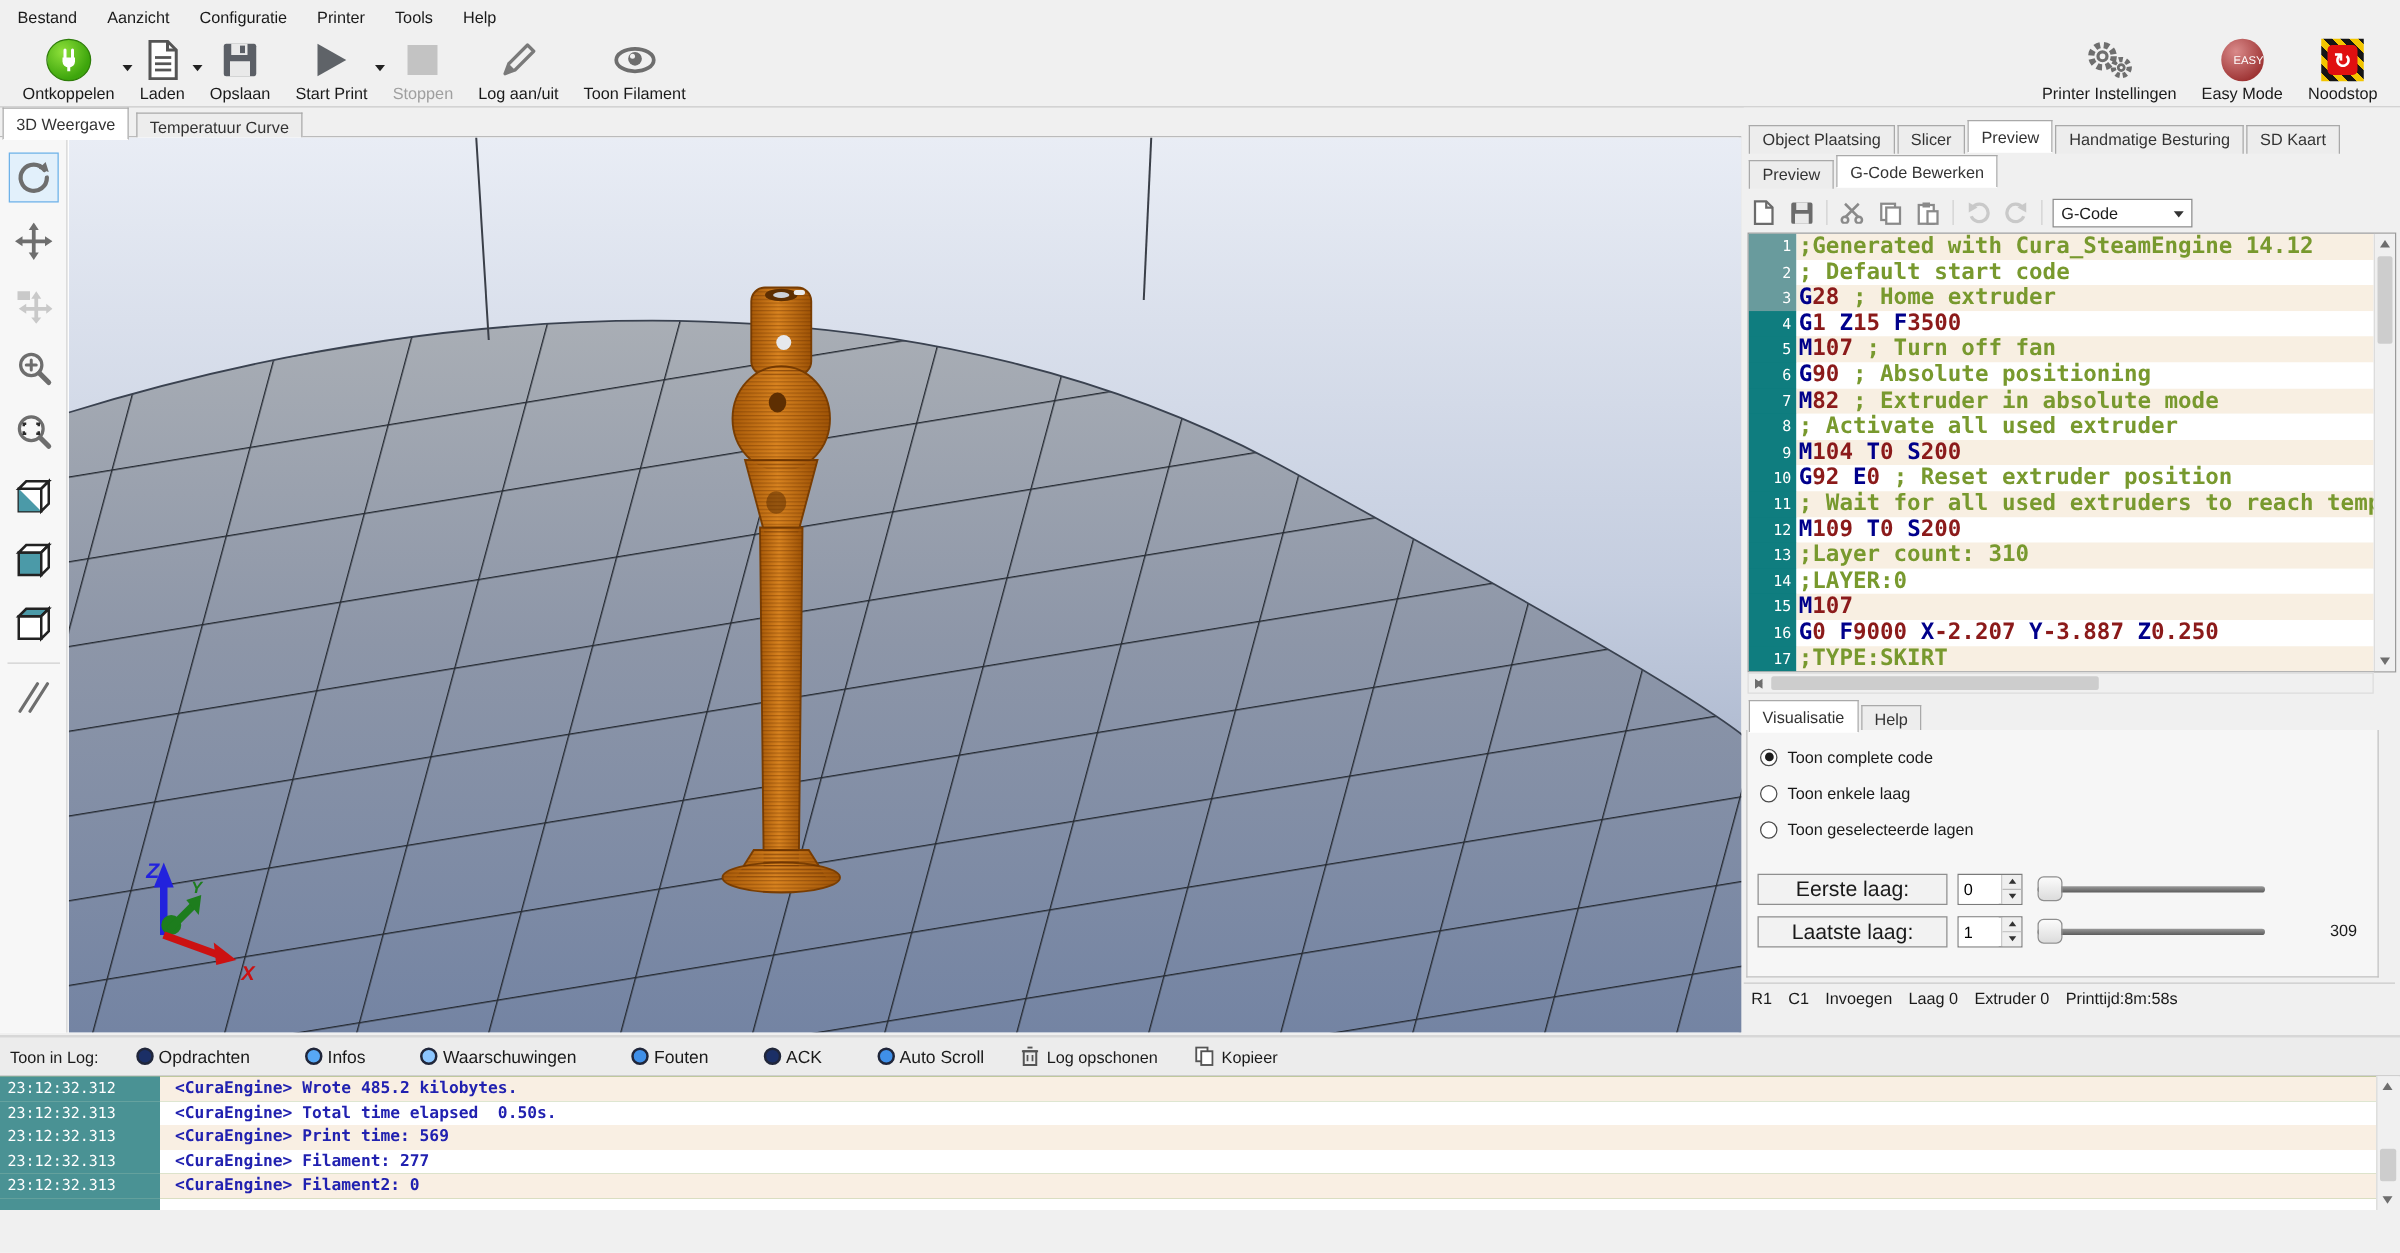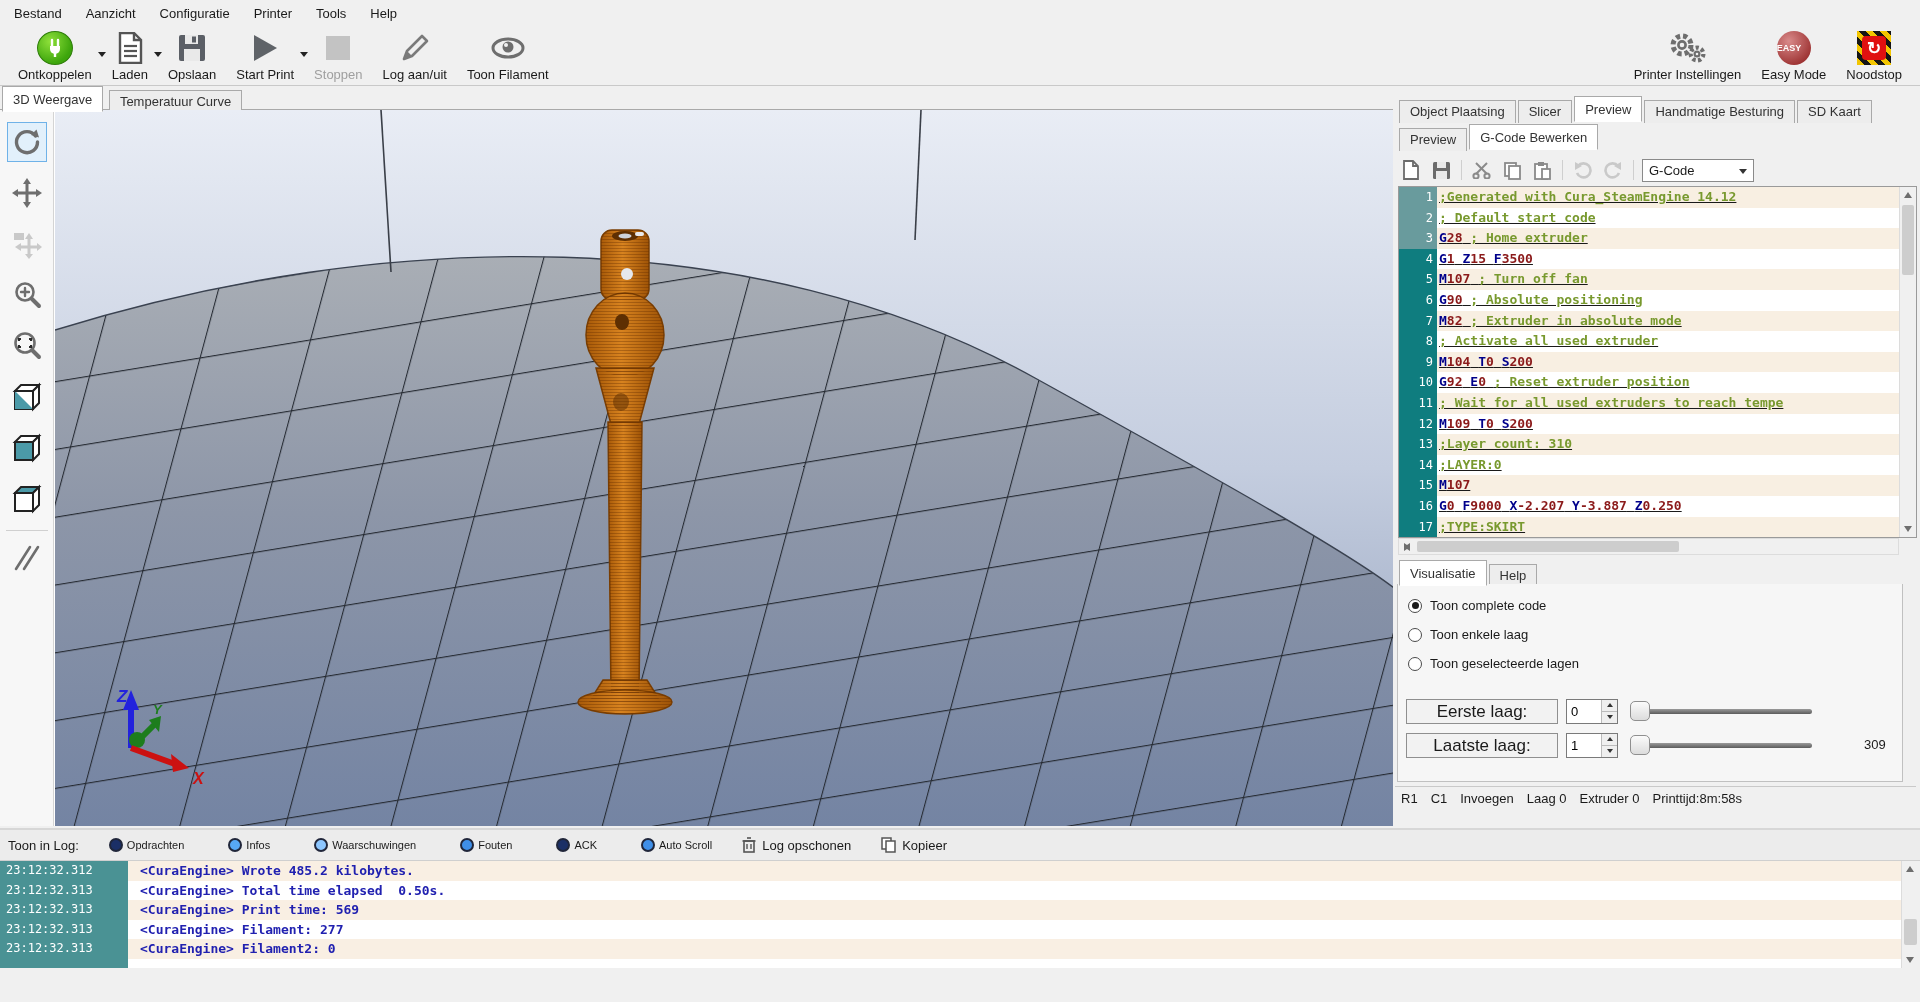--- a/index.html
+++ b/index.html
@@ -13,21 +13,21 @@
 
   
   #toolbar { position:absolute; left:0; top:26px; width:1920px; height:60px; background:#f0f0f0; border-bottom:1px solid #c9c9c9; display:flex; align-items:flex-start; padding:2px 8px 0 8px; }
   .tb-item { position:relative; display:flex; flex-direction:column; align-items:center; justify-content:flex-start; padding:2px 10px; height:56px; }
   .tb-item .ticon { height:36px; display:flex; align-items:center; justify-content:center; }
   .tb-item .tlabel { font-size:13px; margin-top:1px; white-space:nowrap; }
   .tb-item.disabled .tlabel { color:#9f9f9f; }
   .tb-caret { position:absolute; right:-4px; top:24px; width:0; height:0; border-left:4px solid transparent; border-right:4px solid transparent; border-top:5px solid #222; }
   #tb-right { margin-left:auto; display:flex; }
   .plug-circle { width:36px; height:34px; border-radius:50%; background:radial-gradient(circle at 35% 30%, #8ee03a, #3da50c 70%); display:flex; align-items:center; justify-content:center; border:1px solid #2e7d09; }
-  .easy-circle { width:34px; height:34px; border-radius:50%; background:radial-gradient(circle at 35% 30%, #d98a8a, #9e3434 75%); color:#fff; font-size:9px; font-weight:bold; display:flex; align-items:center; justify-content:flex-start; }
+  .easy-circle { width:34px; height:34px; border-radius:50%; background:radial-gradient(circle at 35% 30%, #d98a8a, #9e3434 75%); color:#fff; font-size:9px; font-weight:normal; display:flex; align-items:center; justify-content:flex-end; }
   .stop-square { width:34px; height:34px; background:repeating-linear-gradient(45deg,#f2c500 0 5px,#151515 5px 10px); display:flex; align-items:center; justify-content:center; }
   .stop-inner { width:24px; height:24px; border-radius:4px; background:#e01010; color:#fff; font-size:17px; font-weight:bold; display:flex; align-items:center; justify-content:center; }
 
   
   #view-tabs { position:absolute; left:0; top:86px; width:1393px; height:24px; border-bottom:1px solid #a9a9a9; }
   .tab { display:inline-block; padding:3px 10px 4px 10px; border:1px solid #a9a9a9; border-bottom:none; background:#ededed; color:#333; margin-left:2px; font-size:13px; position:relative; top:2px; }
   .tab.active { background:#fff; top:0; padding-top:5px; border-bottom:1px solid #fff; z-index:2; }
 
   
   #viewport { position:absolute; left:0; top:110px; width:1393px; height:716px; background:#fff; border-right:2px solid #cfcfcf; }
@@ -48,21 +48,21 @@
   .esep { width:1px; height:20px; background:#cfcfcf; margin:0 2px; }
   #mode-select { width:112px; height:23px; background:#fff; border:1px solid #8a8a8a; display:flex; align-items:center; padding:0 6px; position:relative; }
   #mode-select .sel-caret { position:absolute; right:6px; top:9px; width:0; height:0; border-left:4px solid transparent; border-right:4px solid transparent; border-top:5px solid #333; }
 
   #editor { position:absolute; left:3px; top:100px; width:519px; height:352px; background:#fff; border:1px solid #9a9a9a; display:flex; overflow:hidden; }
   #gutter { width:38px; background:#0f7d7f; }
   .gut { height:20.6px; line-height:20.6px; text-align:right; padding-right:4px; color:#fff; font-family:"DejaVu Sans Mono", monospace; font-size:12px; }
   .gut.sent { background:#699b9d; }
   .gut.norm { background:#0f7d7f; }
   #code { flex:1; overflow:hidden; }
-  .cline { height:20.6px; line-height:20.6px; white-space:pre; font-family:"DejaVu Sans Mono", monospace; font-size:13px; padding-left:2px;text-decoration:underline; }
+  .cline { height:20.6px; line-height:20.6px; white-space:pre; font-family:"DejaVu Sans Mono", monospace; font-size:18px; padding-left:2px; }
   .cline.odd { background:#f8efe2; }
   .cline.even { background:#ffffff; }
   .tok-cmd { color:#00008b; font-weight:bold; }
   .tok-num { color:#8b1a1a; font-weight:bold; }
   .tok-com { color:#78992e; font-weight:bold; }
 
   .vscroll { width:17px; background:#f0f0f0; border-left:1px solid #dcdcdc; position:relative; }
   .sb-arrow { position:absolute; left:0; width:16px; height:16px; display:flex; align-items:center; justify-content:center; }
   .tri-up { width:0; height:0; border-left:4px solid transparent; border-right:4px solid transparent; border-bottom:6px solid #6e6e6e; }
   .tri-down { width:0; height:0; border-left:4px solid transparent; border-right:4px solid transparent; border-top:6px solid #6e6e6e; }
@@ -90,21 +90,21 @@
   .slider { position:relative; margin-left:12px; width:182px; height:22px; }
   .slider .track { position:absolute; left:0; right:0; top:9px; height:5px; border-radius:3px; background:linear-gradient(180deg,#9a9a9a,#5c5c5c); }
   .slider .thumb { position:absolute; left:0; top:1px; width:20px; height:20px; border-radius:5px; background:linear-gradient(180deg,#fbfbfb,#dcdcdc); border:1px solid #8f8f8f; }
   #max-layer { position:absolute; left:466px; top:208px; font-size:13px; }
 
   #ed-status { position:absolute; left:0; top:700px; width:521px; height:24px; background:#f0f0f0; border-top:1px solid #c9c9c9; display:flex; align-items:center; padding-left:6px; font-size:13px; }
   #ed-status span { margin-right:13px; }
 
   
   #log-header { position:absolute; left:0; top:828px; width:1920px; height:33px; background:#ececec; border-top:2px solid #d7d7d7; border-bottom:1px solid #cfcfcf; display:flex; align-items:center; padding-left:8px; gap:30px; }
-  .log-toggle { display:flex; align-items:center; gap:4px; font-size:11px; }
+  .log-toggle { display:flex; align-items:center; gap:4px; font-size:14px; }
   .logdot { width:14px; height:14px; border-radius:50%; border:2px solid #20263a; background:#3f8fe8; }
   .log-act { display:flex; align-items:center; gap:6px; font-size:13px; }
   #log-rows { position:absolute; left:0; top:861px; width:1901px; height:107px; overflow:hidden; background:#4d7c0f; }
   .log-row { display:flex; height:19.5px; line-height:19.5px; }
   .log-time { width:128px; background:#4a9294; color:#fff; font-family:"DejaVu Sans Mono", monospace; font-size:12px; padding-left:6px; }
   .log-msg { flex:1; color:#2121b0; font-family:"DejaVu Sans Mono", monospace; font-size:13px; font-weight:bold; padding-left:12px; white-space:pre; }
   .log-row.odd { background:#f9efe3; }
   .log-row.even { background:#fff; }
   #log-vscroll { position:absolute; left:1901px; top:861px; width:18px; height:107px; background:#f0f0f0; border-left:1px solid #dcdcdc; }
 

